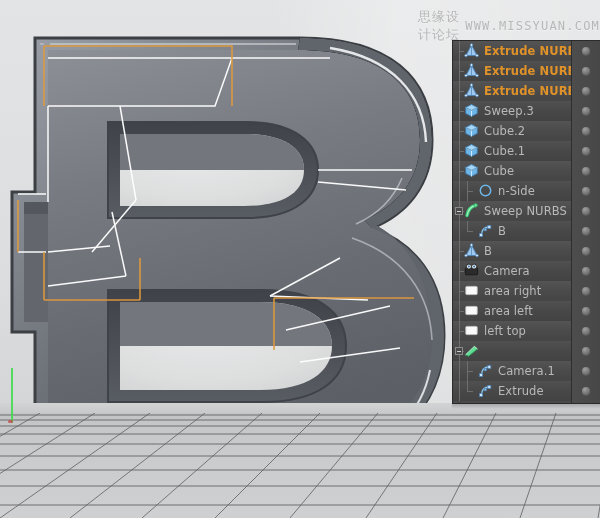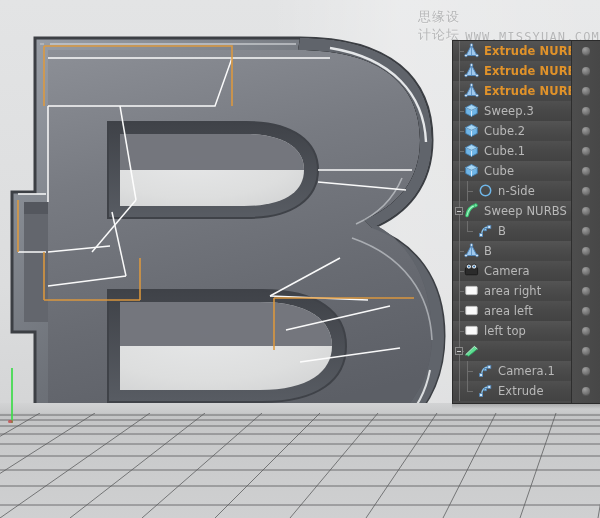--- a/index.html
+++ b/index.html
@@ -45,21 +45,21 @@
     background:#c24a4a;border-radius:2px;opacity:.8;
   }
 
   
   .model{position:absolute;left:0;top:0;width:460px;height:500px;}
   .model svg{display:block;}
 
   
   .watermark{
     position:absolute;left:418px;top:8px;
-    display:flex;align-items:flex-end;
+    display:flex;align-items:center;
     color:#b6b7b8;
     text-shadow:0 1px 0 #f2f2f2;
     user-select:none;
   }
   .wm-cn{font-size:13px;letter-spacing:1px;font-family:"DejaVu Sans",sans-serif;}
   .wm-en{font-size:12px;letter-spacing:1.2px;font-family:"DejaVu Sans Mono",monospace;}
 
   
   .om{
     position:absolute;left:452px;top:40px;width:148px;height:364px;

